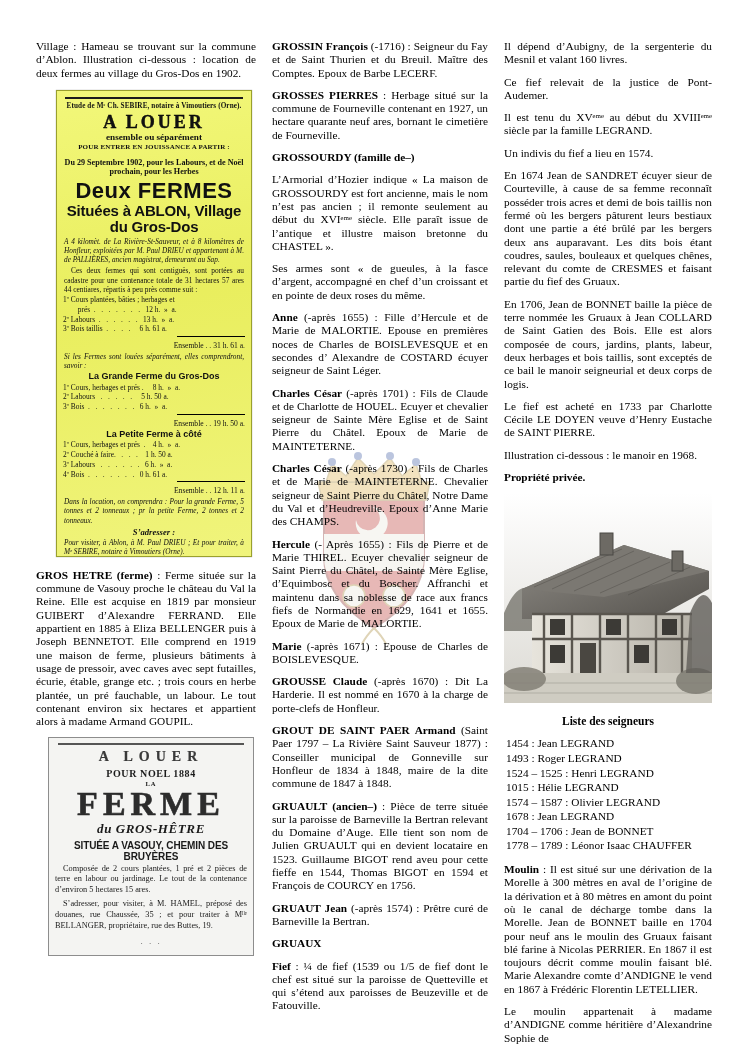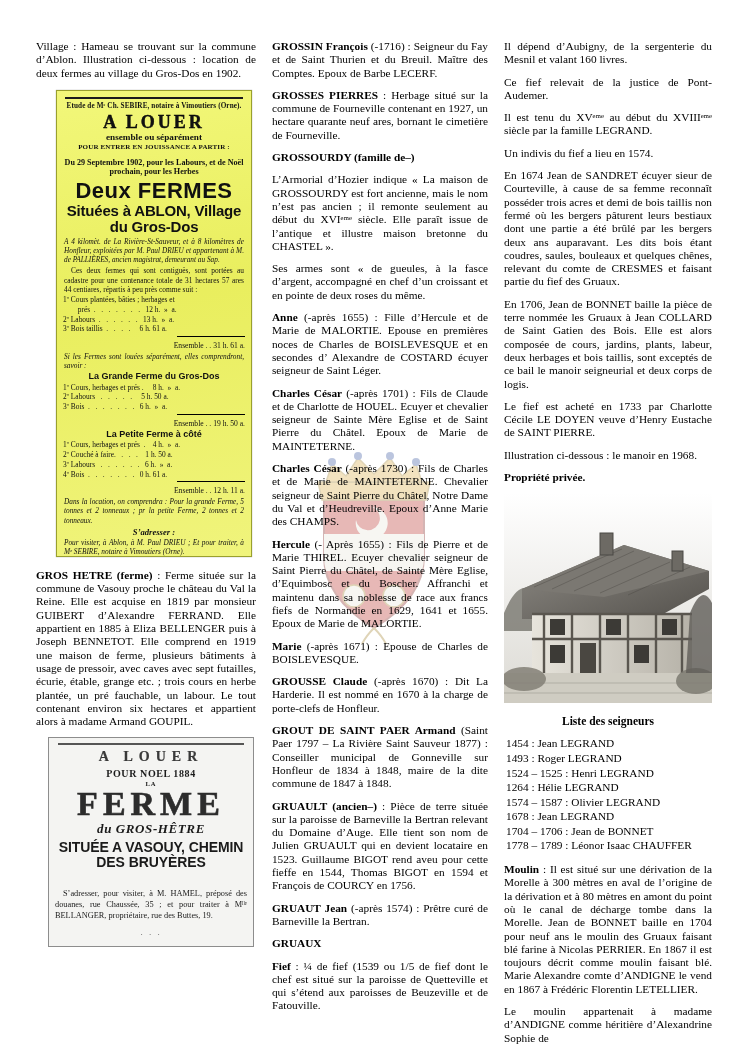--- a/index.html
+++ b/index.html
@@ -112,21 +112,21 @@
     -webkit-text-stroke: .2px #333;
   }
   .ad2 .pournoel { font-size: 10px; font-weight: bold; letter-spacing: .6px; margin: 3px 0 1px; text-align: center; }
   .ad2 .la { font-size: 6.6px; font-weight: bold; letter-spacing: 1px; }
   .ad2 .ferme {
     font-size: 34px; font-weight: bold; letter-spacing: 5px;
     font-family: "Liberation Serif", serif; line-height: .95; margin: 1px 0 2px 0;
     color:#2c2c2c; -webkit-text-stroke: .6px #2c2c2c;
   }
   .ad2 .dugros { font-size: 13px; font-weight: bold; font-style: italic; letter-spacing: .6px; margin-bottom: 3px; text-align: center;}
-  .ad2 .situee { font-size: 14px; font-weight: bold; font-family: "Liberation Sans", sans-serif; letter-spacing: -.1px; margin-bottom: 19px;}
+  .ad2 .situee { font-size: 10px; font-weight: bold; font-family: "Liberation Sans", sans-serif; letter-spacing: -.1px; margin-bottom: 2px;}
   .ad2 .p { font-size: 8.3px; text-align: justify; line-height: 1.3; text-indent: 8px; margin-bottom: 3px; }
   .ad2 .dot { font-size: 9px; letter-spacing: 2px; margin-top: 6px; color:#555;}
 
   
   .watermark {
     position: absolute;
     left: 14px;
     top: 398px;
     width: 176px;
     height: 210px;
@@ -205,20 +205,21 @@
       <p class="body"><span class="entry-name">GROS HETRE (ferme)</span><span> : Ferme située sur la commune de Vasouy proche le château du Val la Reine. Elle est acquise en 1819 par monsieur GUIBERT d’Alexandre FERRAND. Elle appartient en 1885 à Eliza BELLENGER puis à Joseph BENNETOT. Elle comprend en 1919 une maison de ferme, plusieurs bâtiments à usage de pressoir, avec caves avec sept futailles, écurie, étable, grange etc. ; trois cours en herbe plantée, un pré fauchable, un labour. Le tout contenant environ six hectares et appartient alors à madame Armand GOUPIL.</span></p>
 
       <div class="ad2">
         <div class="rule"></div>
         <div class="alouer2">A LOUER</div>
         <div class="pournoel">POUR NOEL 1884</div>
         <div class="la">LA</div>
         <div class="ferme">FERME</div>
         <div class="dugros">du GROS-HÊTRE</div>
         <div class="situee">SITUÉE A VASOUY, CHEMIN DES BRUYÈRES</div>
+        <div class="p">Composée de 2 cours plantées, 1 pré et 2 pièces de terre en labour ou jardinage. Le tout de la contenance d’environ 5 hectares 15 ares.</div>
         <div class="p">S’adresser, pour visiter, à M. HAMEL, préposé des douanes, rue Chaussée, 35 ; et pour traiter à Mˡˡᵉ BELLANGER, propriétaire, rue des Buttes, 19.</div>
         <div class="dot">. . .</div>
       </div>
     </div>
 
     <div class="col col-mid">
 
       <svg class="watermark" viewBox="0 0 176 210" aria-hidden="true">
         <g opacity="0.95">
           <path d="M38 62 L138 62 L138 118 Q138 160 88 190 Q38 160 38 118 Z" fill="#b5241f" stroke="#7d1a16" stroke-width="2"></path>
@@ -341,21 +342,21 @@
           <path d="M186 120 q12 -30 22 -10 l0 70 L182 180 Z" fill="#5f5d57" opacity=".8"></path>
         </svg>
       </div>
 
       <div class="photo-caption">Liste des seigneurs</div>
 
       <div class="seigneur-list">
         <div class="li">1454 : Jean LEGRAND</div>
         <div class="li">1493 : Roger LEGRAND</div>
         <div class="li">1524 – 1525 : Henri LEGRAND</div>
-        <div class="li">1264 : Hélie LEGRAND</div>
+        <div class="li">1015 : Hélie LEGRAND</div>
         <div class="li">1574 – 1587 : Olivier LEGRAND</div>
         <div class="li">1678 : Jean LEGRAND</div>
         <div class="li">1704 – 1706 : Jean de BONNET</div>
         <div class="li">1778 – 1789 : Léonor Isaac CHAUFFER</div>
       </div>
 
       <p class="body moulin-p tight"><span class="entry-name">Moulin</span><span> : Il est situé sur une dérivation de la Morelle à 300 mètres en aval de l’origine de la dérivation et à 80 mètres en amont du point où le canal de décharge tombe dans la Morelle. Jean de BONNET baille en 1704 pour neuf ans le moulin des Gruaux faisant blé farine à Nicolas PERRIER. En 1867 il est toujours décrit comme moulin faisant blé. Marie Alexandre comte d’ANDIGNE le vend en 1867 à Frédéric Florentin LETELLIER.</span></p>
       <p class="body">Le moulin appartenait à madame d’ANDIGNE comme héritière d’Alexandrine Sophie de</p>
     </div>
 

